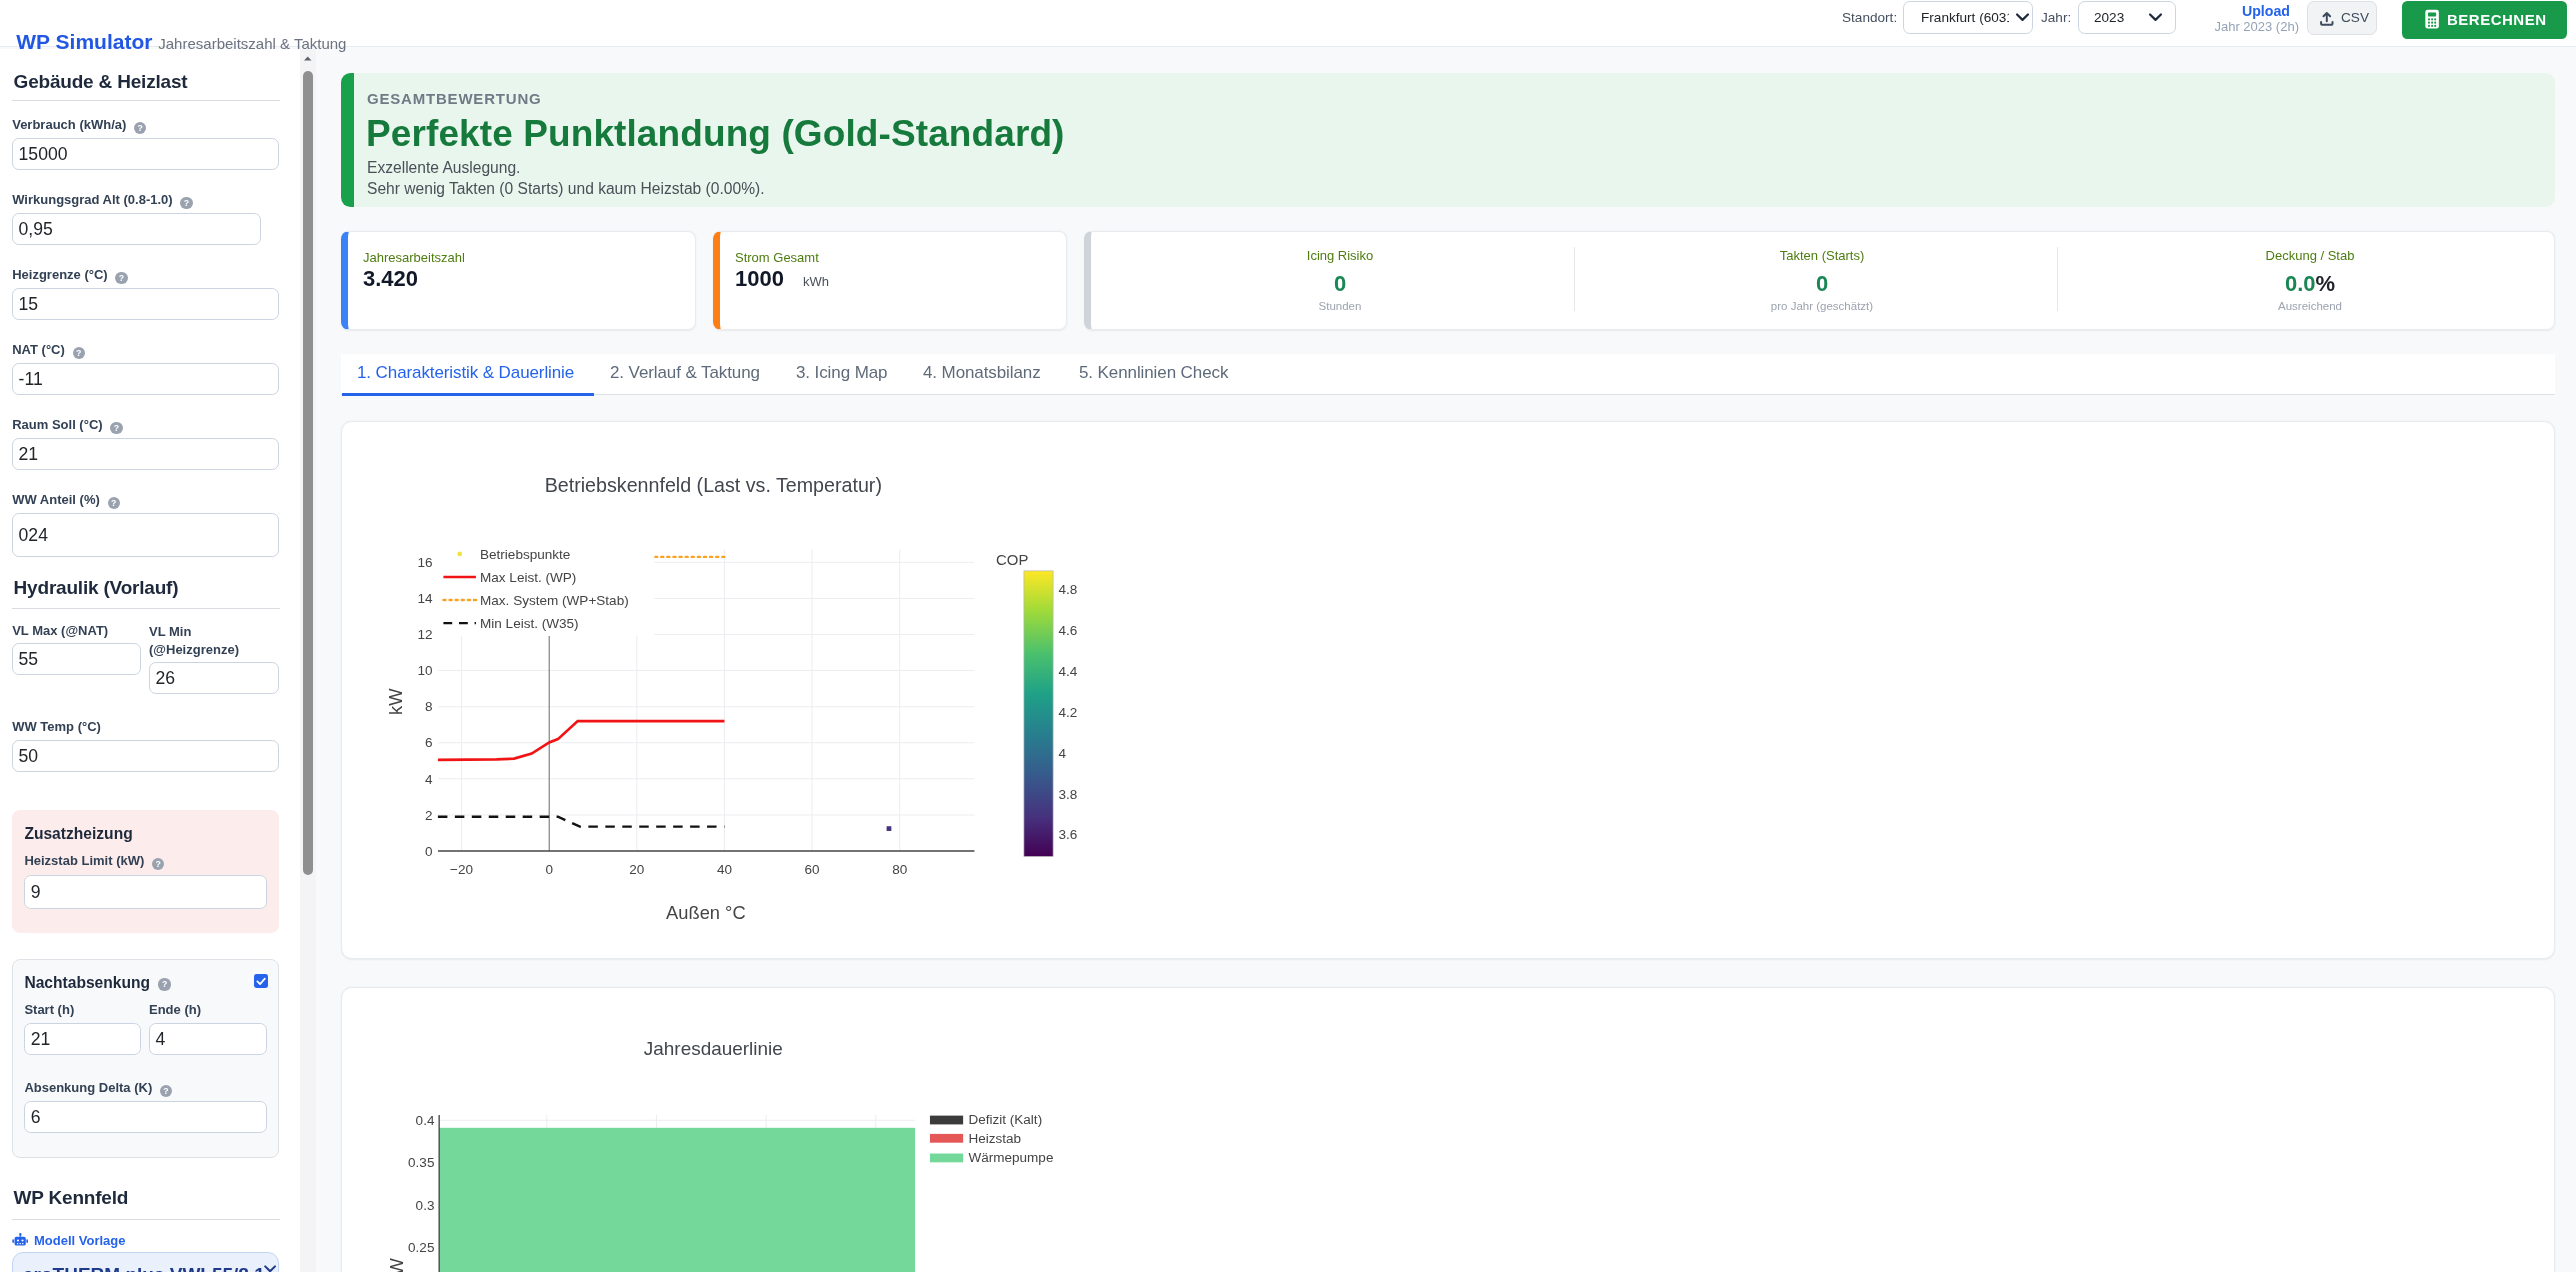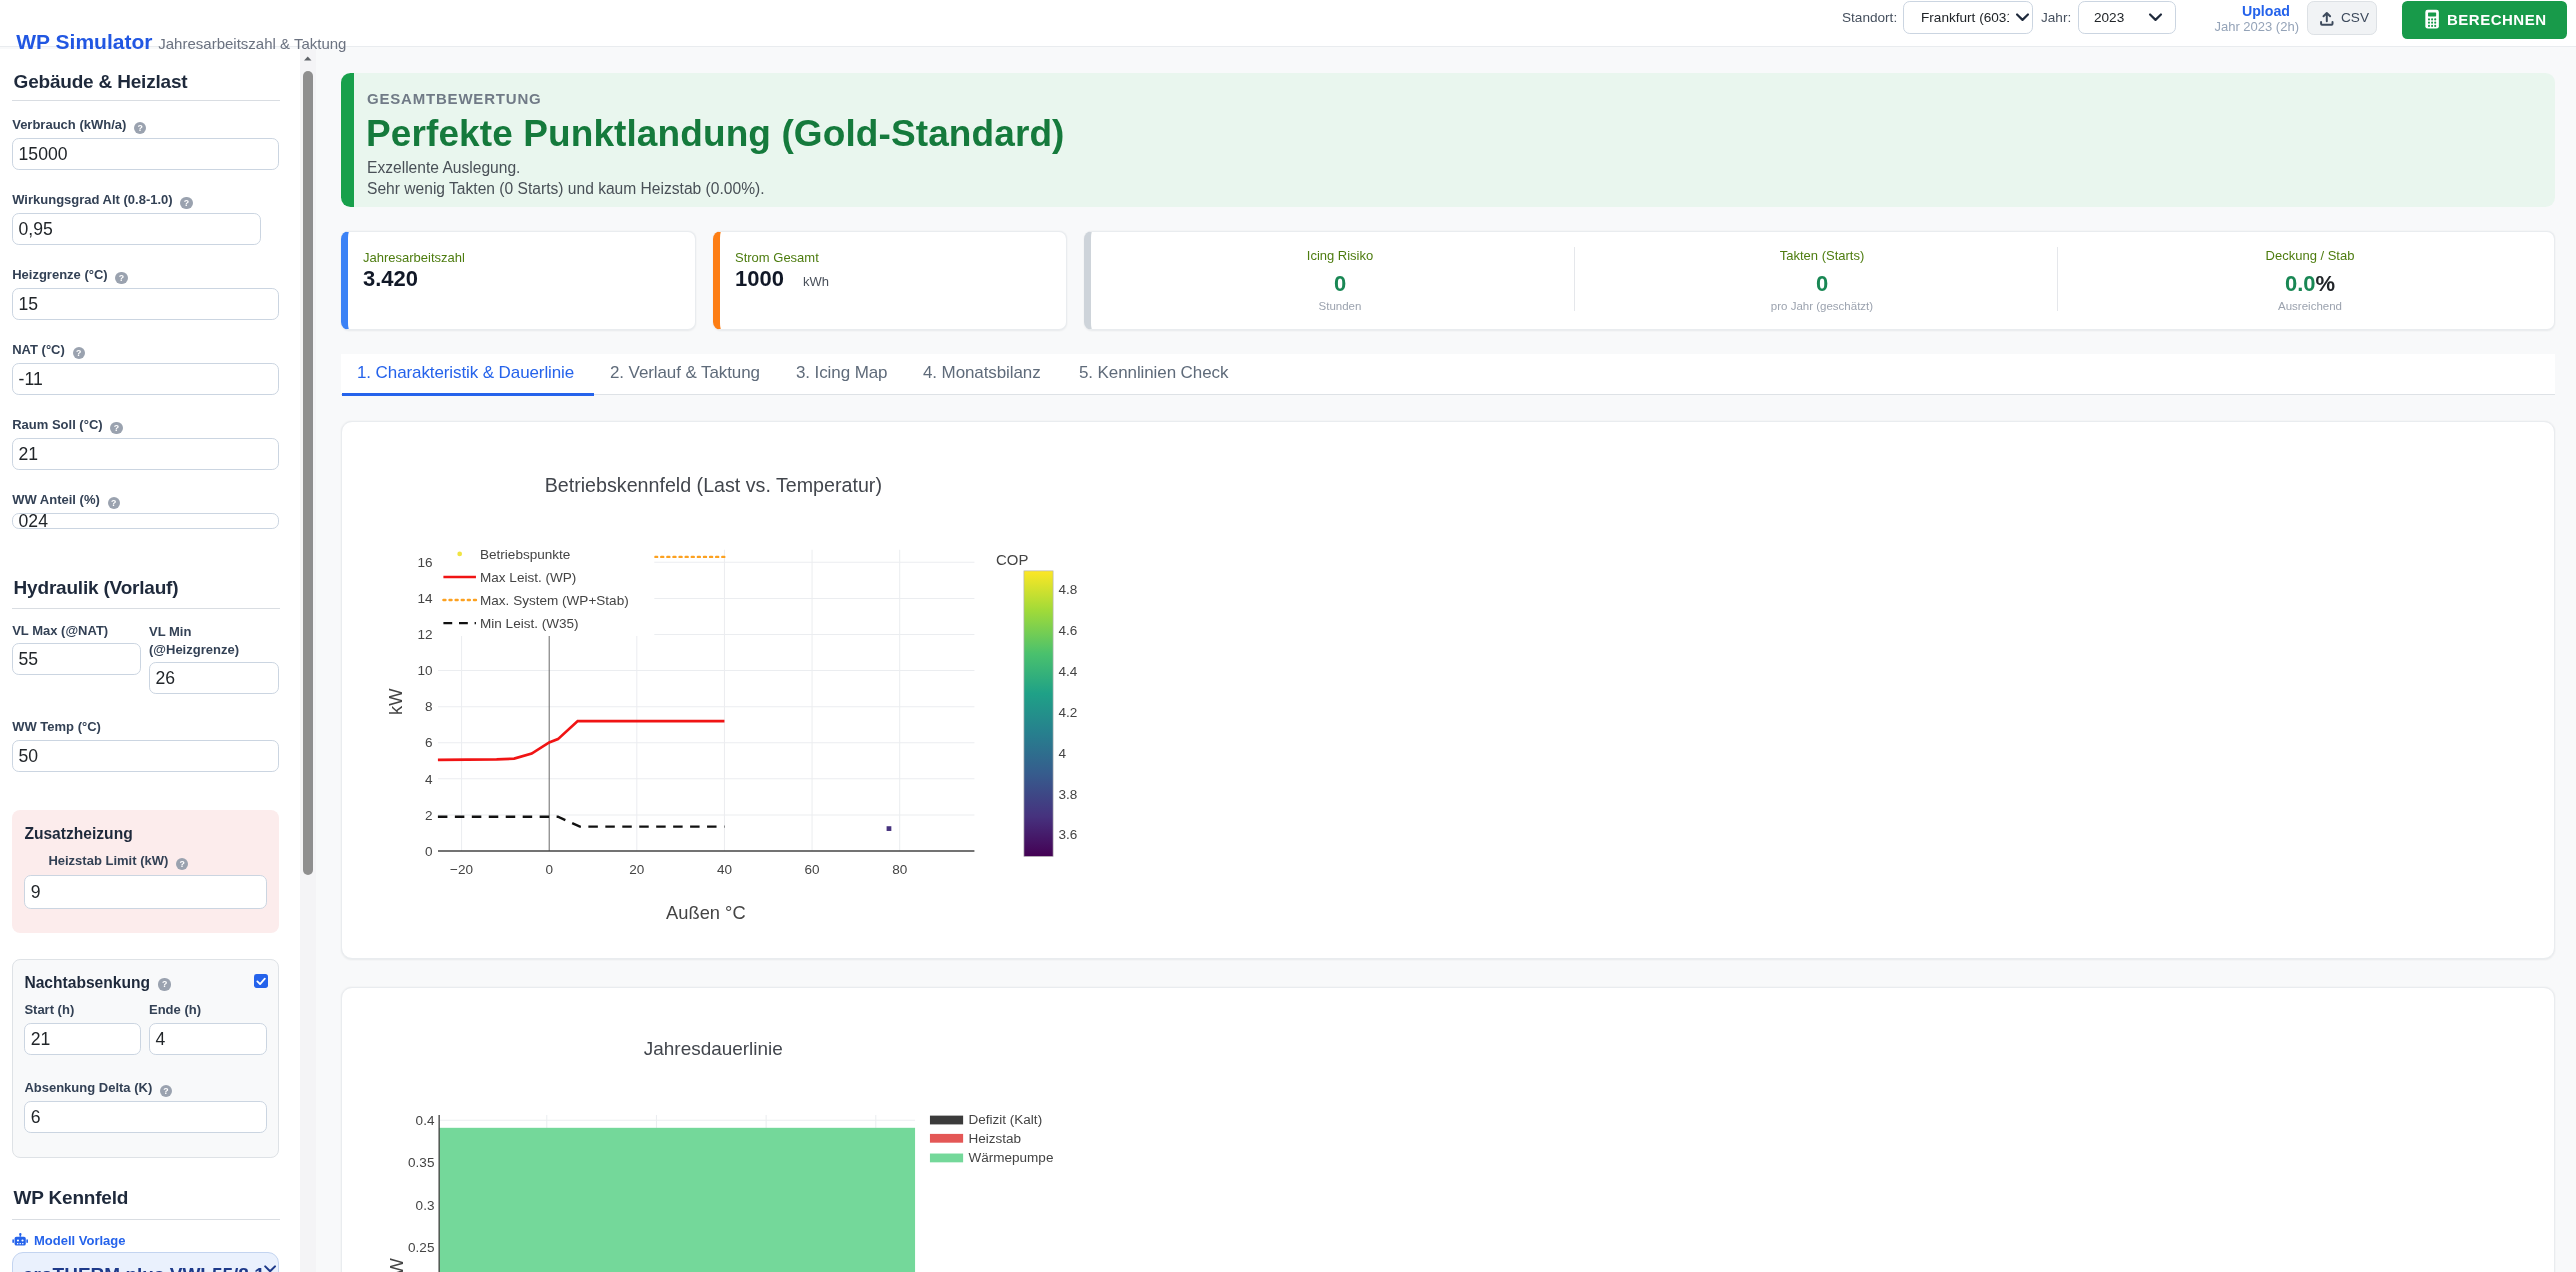--- a/index.html
+++ b/index.html
@@ -77,40 +77,40 @@
   </div>
 <div class="lbl" style="left:12.2px;top:342px;">NAT (°C) <span class="qm">?</span></div>
 <div class="inp" style="left:12.2px;top:363px;width:267px;height:32px;">
     <span>-11</span>
   </div>
 <div class="lbl" style="left:12.2px;top:417px;">Raum Soll (°C) <span class="qm">?</span></div>
 <div class="inp" style="left:12.2px;top:438px;width:267px;height:32px;">
     <span>21</span>
   </div>
 <div class="lbl" style="left:12.2px;top:492px;">WW Anteil (%) <span class="qm">?</span></div>
-<div class="inp" style="left:12.2px;top:513px;width:267px;height:16px;">
+<div class="inp" style="left:12.2px;top:513px;width:267px;height:44px;">
     <span>024</span>
   </div>
 <div class="h2s" style="left:13.6px;top:578px;">Hydraulik (Vorlauf)</div>
 <div class="hr" style="top:608px;"></div>
 <div class="lbl" style="left:12.2px;top:623px;">VL Max (@NAT)</div>
 <div class="inp" style="left:12.2px;top:643px;width:129px;height:32px;">
     <span>55</span>
   </div>
 <div class="lbl" style="left:149px;top:623px;line-height:17.6px;">VL Min<br>(@Heizgrenze)</div>
 <div class="inp" style="left:149px;top:662px;width:130px;height:32px;padding-left:36px;">
     <span>26</span>
   </div>
 <div class="lbl" style="left:12.2px;top:719px;">WW Temp (°C)</div>
 <div class="inp" style="left:12.2px;top:740px;width:267px;height:32px;">
     <span>50</span>
   </div>
 <div class="abs" style="left:12.2px;top:810px;width:267px;height:123px;background:#fcecec;border-radius:8.1px;"></div>
 <div class="abs" style="left:24.4px;top:825px;font-size:15.6px;font-weight:bold;color:#1e293b;">Zusatzheizung</div>
-<div class="lbl" style="left:24.4px;top:853px;margin-left:24px;">Heizstab Limit (kW) <span class="qm">?</span></div>
+<div class="lbl" style="left:24.4px;top:853px;">Heizstab Limit (kW) <span class="qm">?</span></div>
 <div class="inp" style="left:24.4px;top:875px;width:243px;height:34px;">
     <span>9</span>
   </div>
 <div class="abs" style="left:12.2px;top:959px;width:267px;height:199px;background:#f8f9fa;border:1.4px solid #dee2e6;border-radius:8.1px;"></div>
 <div class="abs" style="left:24.4px;top:974px;font-size:15.6px;font-weight:bold;color:#1e293b;">Nachtabsenkung <span class="qm" style="vertical-align:0.7px;">?</span></div>
 <div class="abs" style="left:254px;top:974px;width:14.2px;height:14.2px;background:#2563eb;border-radius:2.7px;"></div>
 <svg class="abs" style="left:256px;top:977px;" width="10.2" height="8.8" viewBox="0 0 15 13">
     <path d="M2 6.5 L6 10.5 L13 2.5" stroke="#fff" stroke-width="2.6" fill="none" stroke-linecap="round" stroke-linejoin="round"></path>
   </svg>
 <div class="lbl" style="left:24.4px;top:1002px;">Start (h)</div>

